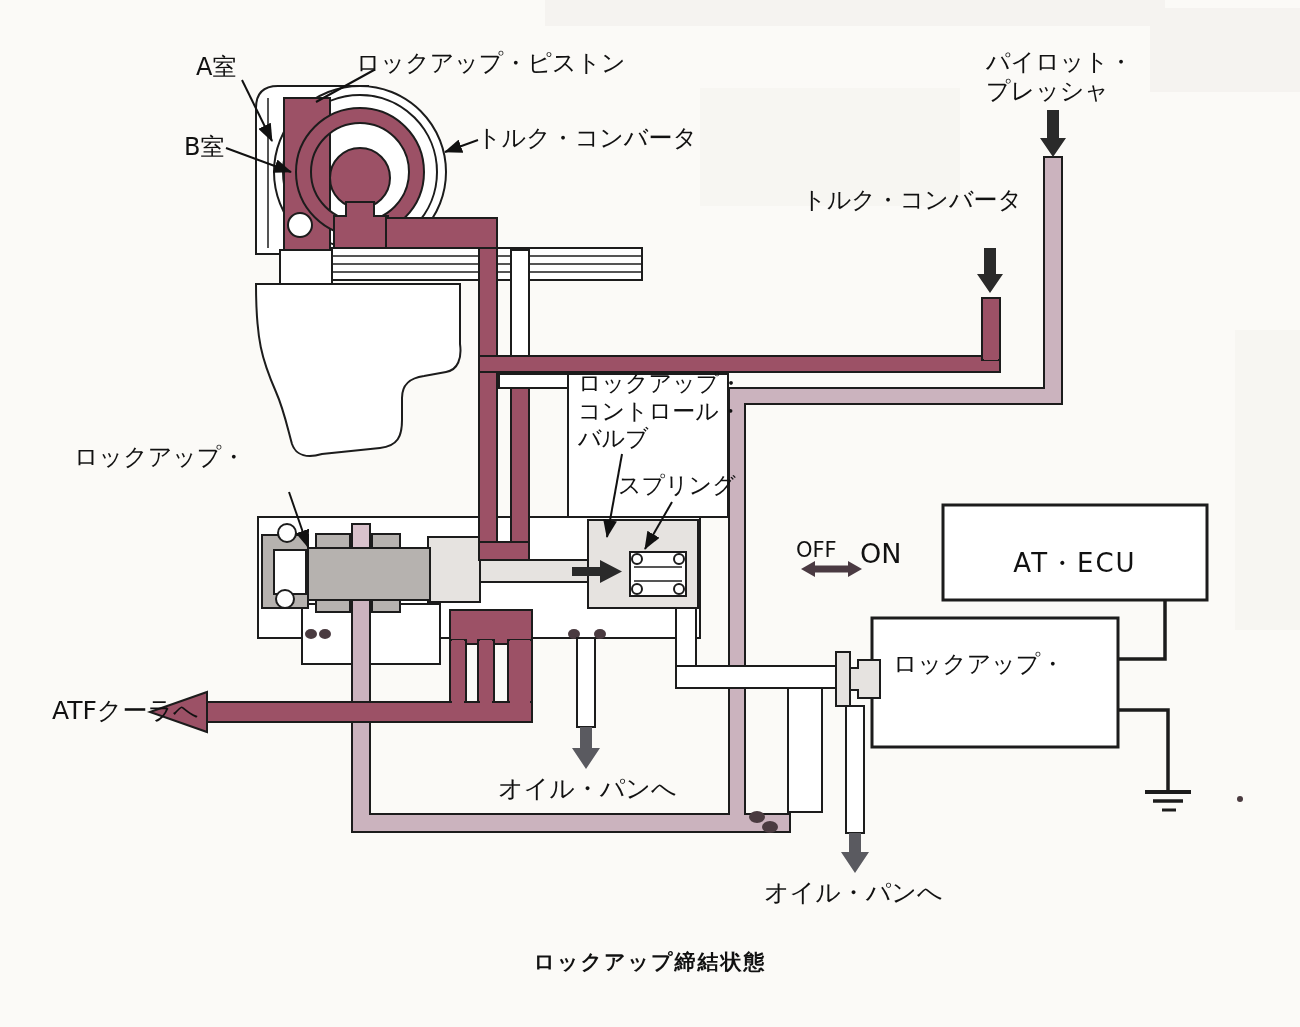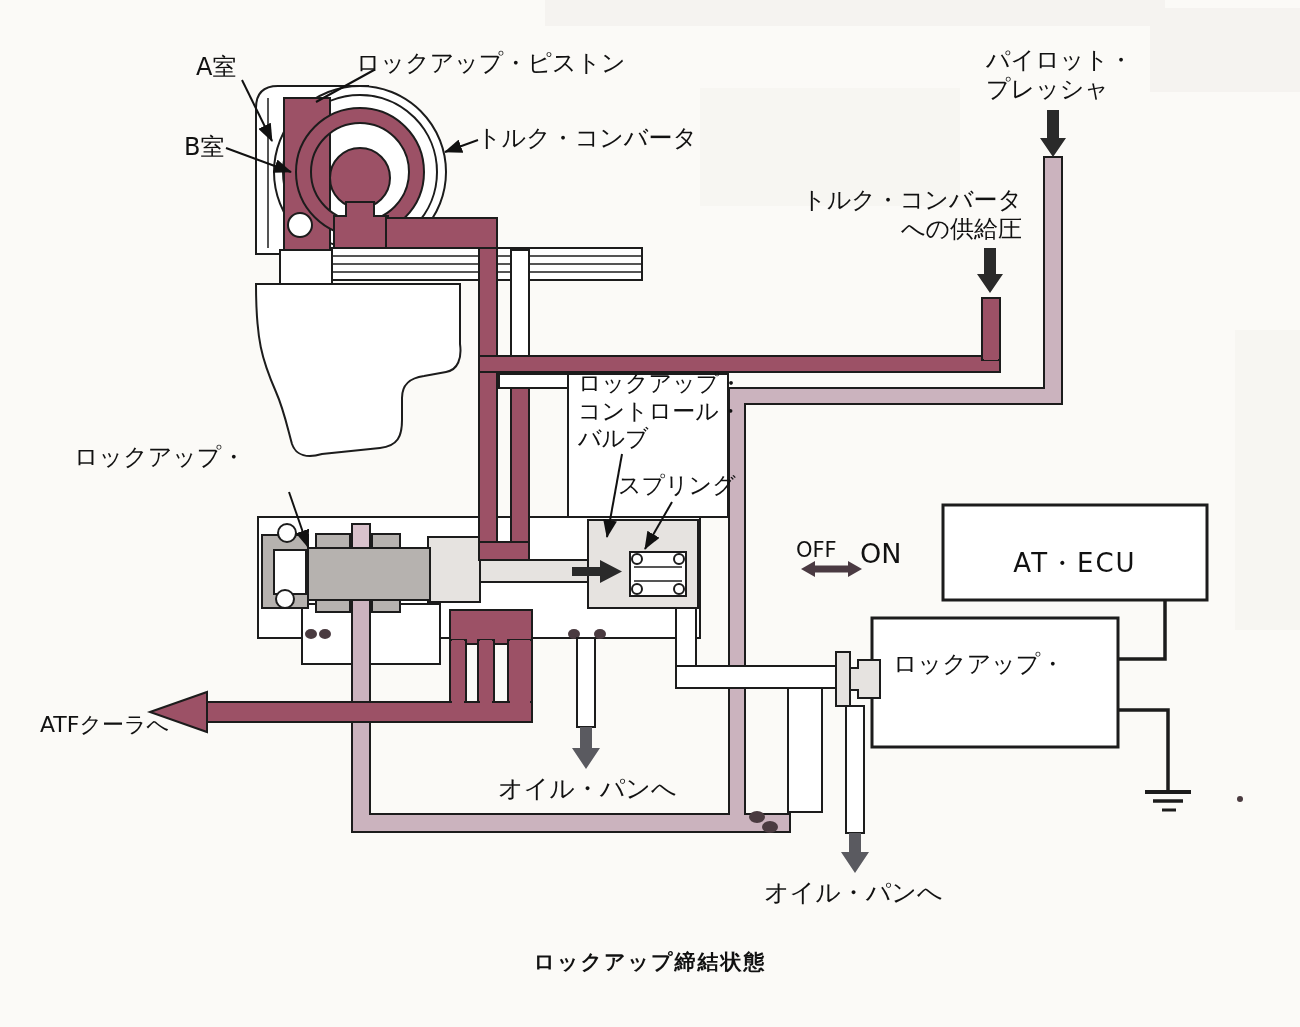--- a/index.html
+++ b/index.html
@@ -195,28 +195,27 @@
     <path d="M672,502 L645,549" marker-end="url(#ah)"></path>
     <path d="M289,492 L308,547" marker-end="url(#ah)"></path>
   </g>
 </svg>
 
 <div class="lbl" id="lbl-chamber-a" style="left:196px;top:53px;">A室</div>
 <div class="lbl" id="lbl-piston" style="left:356px;top:49px;">ロックアップ・ピストン</div>
 <div class="lbl" id="lbl-chamber-b" style="left:184px;top:133px;">B室</div>
 <div class="lbl" id="lbl-tc" style="left:477px;top:124px;">トルク・コンバータ</div>
 
-<div class="lbl" id="lbl-pilot" style="left:986px;top:48px;font-family:Liberation Mono, monospace;">
+<div class="lbl" id="lbl-pilot" style="left:986px;top:48px;">
   <span class="l2">パイロット・</span>
   <span class="l2">プレッシャ</span>
 </div>
 
 <div class="lbl" id="lbl-supply" style="right:278px;top:186px;">
   <span class="l2">トルク・コンバータ</span>
-  <span class="l2">への供給圧</span>
 </div>
 
 <div class="lbl" id="lbl-valve" style="left:578px;top:370px;font-size:23px;">
   <span class="l2">ロックアップ・</span>
   <span class="l2">コントロール・</span>
   <span class="l2">バルブ</span>
 </div>
 
 <div class="lbl" id="lbl-spring" style="left:618px;top:472px;font-size:23px;">スプリング</div>
 
@@ -226,19 +225,19 @@
 
 <div class="lbl" id="lbl-off" style="left:796px;top:538px;font-size:21px;">OFF</div>
 <div class="lbl" id="lbl-on" style="left:860px;top:538px;font-size:27px;">ON</div>
 
 <div class="lbl" id="lbl-ecu" style="left:943px;top:505px;width:264px;height:118px;font-size:26px;">AT・ECU</div>
 
 <div class="lbl" id="lbl-solenoid" style="left:893px;top:646px;line-height:1.55;">
   <span class="l2">ロックアップ・</span>
 </div>
 
-<div class="lbl" id="lbl-atf" style="left:40px;top:696px;font-size:22px;margin-top:16px;">ATFクーラへ</div>
+<div class="lbl" id="lbl-atf" style="left:52px;top:696px;font-size:25px;">ATFクーラへ</div>
 <div class="lbl" id="lbl-oil1" style="left:498px;top:774px;font-size:25px;">オイル・パンへ</div>
 <div class="lbl" id="lbl-oil2" style="left:764px;top:878px;font-size:25px;">オイル・パンへ</div>
 
 <div class="lbl" id="lbl-caption" style="top:950px;">ロックアップ締結状態</div>
 
 </div>
 
 </body></html>

